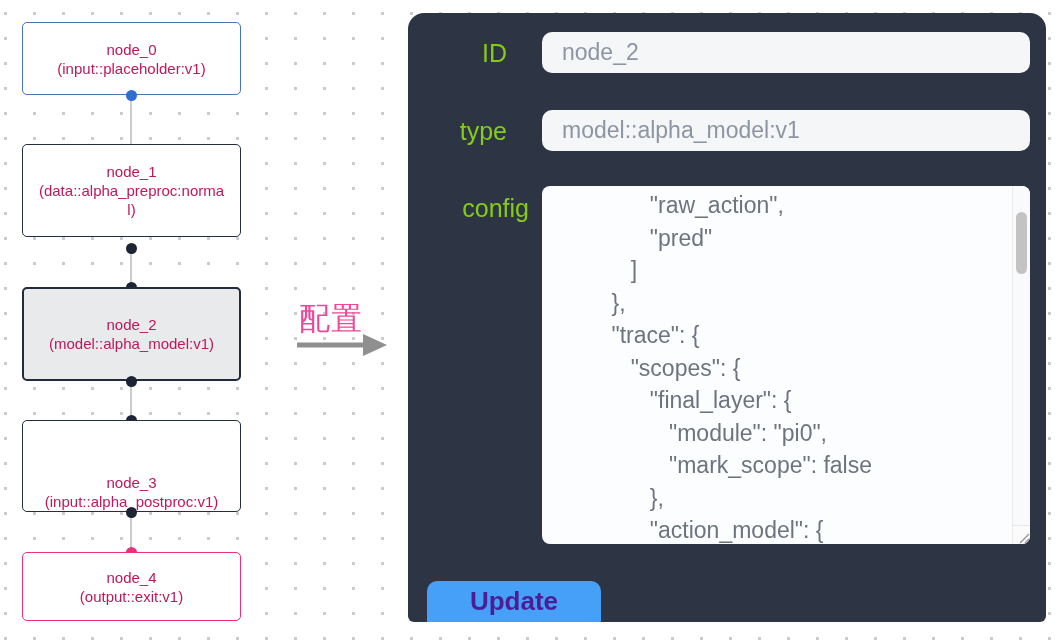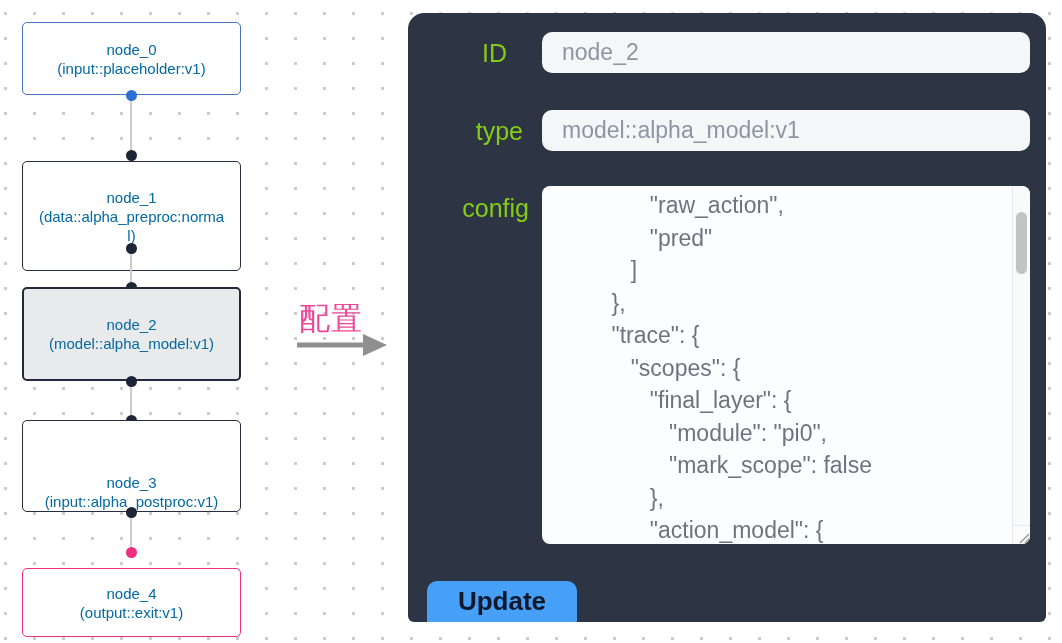--- a/index.html
+++ b/index.html
@@ -9,28 +9,28 @@
     background-color:#ffffff;
     background-image:radial-gradient(circle,#c9ccd1 1.6px,rgba(0,0,0,0) 1.9px);
     background-size:29px 25px;background-position:-9px 1px;
   }
 
   
   .node{
     position:absolute;left:22px;width:219px;box-sizing:border-box;
     border-radius:5px;background:#ffffff;
     display:flex;flex-direction:column;align-items:center;justify-content:center;
-    text-align:center;font-size:15px;line-height:19px;color:#0369a1;
+    text-align:center;font-size:15px;line-height:19px;color:#be185d;
   }
   .node .node-sub{max-width:186px;word-break:break-all;}
   .n0{top:22px;height:73px;border:1.6px solid #4a73bd;}
-  .n1{top:161px;height:110px;border:1.6px solid #262d3e;}
+  .n1{top:144px;height:93px;border:1.6px solid #262d3e;}
   .n2{top:287px;height:94px;border:2.5px solid #232a3c;background:#e9eaec;}
   .n3{top:420px;height:92px;border:1.6px solid #262d3e;justify-content:flex-end;}
-  .n4{top:552px;height:69px;border:1.6px solid #ee2f7e;margin-top:16px;}
+  .n4{top:552px;height:69px;border:1.6px solid #ee2f7e;}
 
   .edge{position:absolute;left:130px;width:1.6px;background:#cbcbcb;}
   .e0{top:95px;height:60px;}
   .e1{top:248px;height:39px;}
   .e2{top:381px;height:39px;}
   .e3{top:512px;height:40px;}
 
   .port{position:absolute;left:125.5px;width:11px;height:11px;border-radius:50%;}
   .port-blue{background:#2e6ed4;}
   .port-dark{background:#1d2435;}
@@ -42,21 +42,21 @@
   .transition-arrow{position:absolute;left:295px;top:331px;}
 
   
   .panel{
     position:absolute;left:408px;top:13px;width:638px;height:609px;
     background:#2d3545;border-radius:16px 16px 6px 6px;overflow:hidden;
   }
   .fld-label{position:absolute;left:0;width:99px;text-align:right;
     color:#84cc16;font-size:25px;}
   .lbl-id{top:26px;}
-  .lbl-type{top:104px;padding-left:16px;}
+  .lbl-type{top:104px;}
   .lbl-config{top:181px;padding-left:22px;}
   .fld-input{
     position:absolute;left:134px;width:488px;height:41px;box-sizing:border-box;
     border:none;outline:none;border-radius:10px;background:#f5f6f8;
     color:#8d95a3;font-size:23px;padding:0 20px;
     font-family:"Liberation Sans","DejaVu Sans",sans-serif;
   }
   .inp-id{top:19px;}
   .inp-type{top:97px;}
 
@@ -71,23 +71,23 @@
   }
   .sb-track{position:absolute;right:0;top:0;width:17px;height:340px;
     background:#f9fafb;border-left:1px solid #e8e8e8;}
   .sb-thumb{position:absolute;right:3px;top:26px;width:11px;height:62px;
     border-radius:6px;background:#c3c3c3;}
   .sb-corner{position:absolute;right:0;bottom:0;width:17px;height:18px;
     background:#fbfbfb;border-left:1px solid #e8e8e8;border-top:1px solid #e8e8e8;
     display:flex;align-items:flex-end;justify-content:flex-end;}
 
   .update-btn{
-    position:absolute;left:19px;top:568px;width:150px;height:54px;
+    position:absolute;left:19px;top:568px;width:174px;height:54px;
     border:none;border-radius:10px;background:#47a0f8;
-    color:#0f172a;font-size:26px;font-weight:bold;
+    color:#4c1d95;font-size:26px;font-weight:bold;
     display:flex;align-items:center;justify-content:center;
     padding:0 0 14px 0;box-sizing:border-box;
     font-family:"Liberation Sans","DejaVu Sans",sans-serif;
   }
 </style>
 </head>
 <body>
 
 <div class="node n0">
   <div class="node-title">node_0</div>

